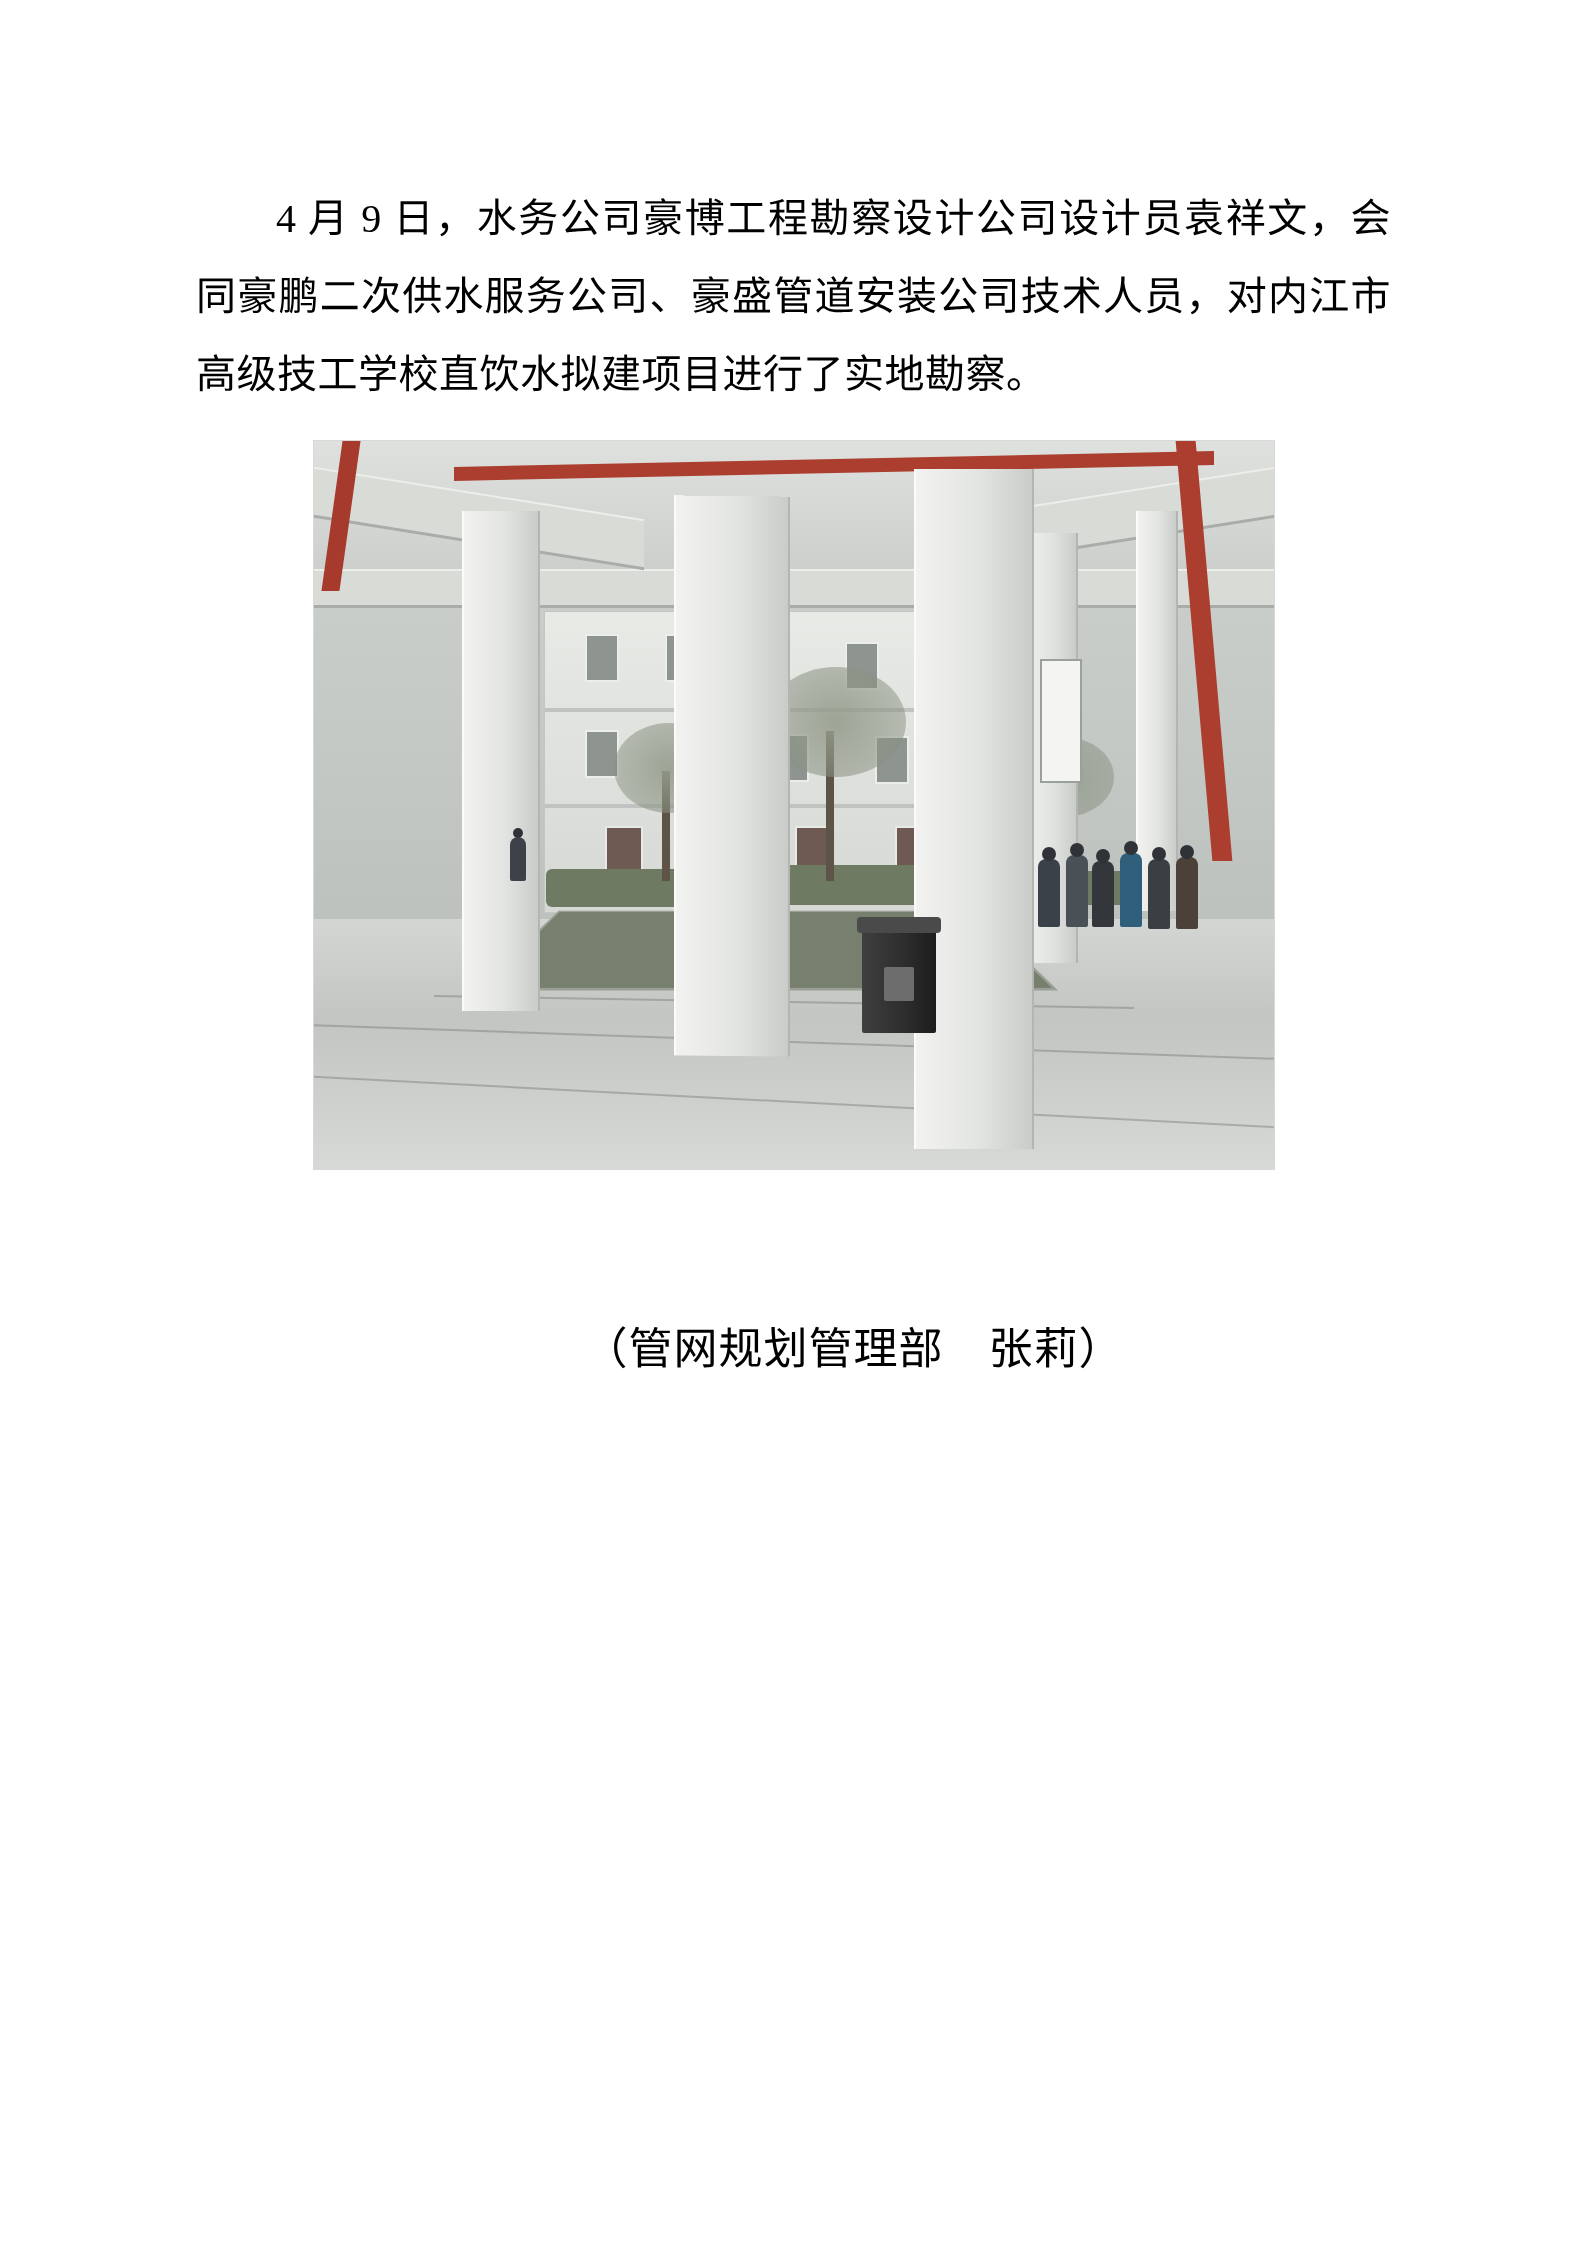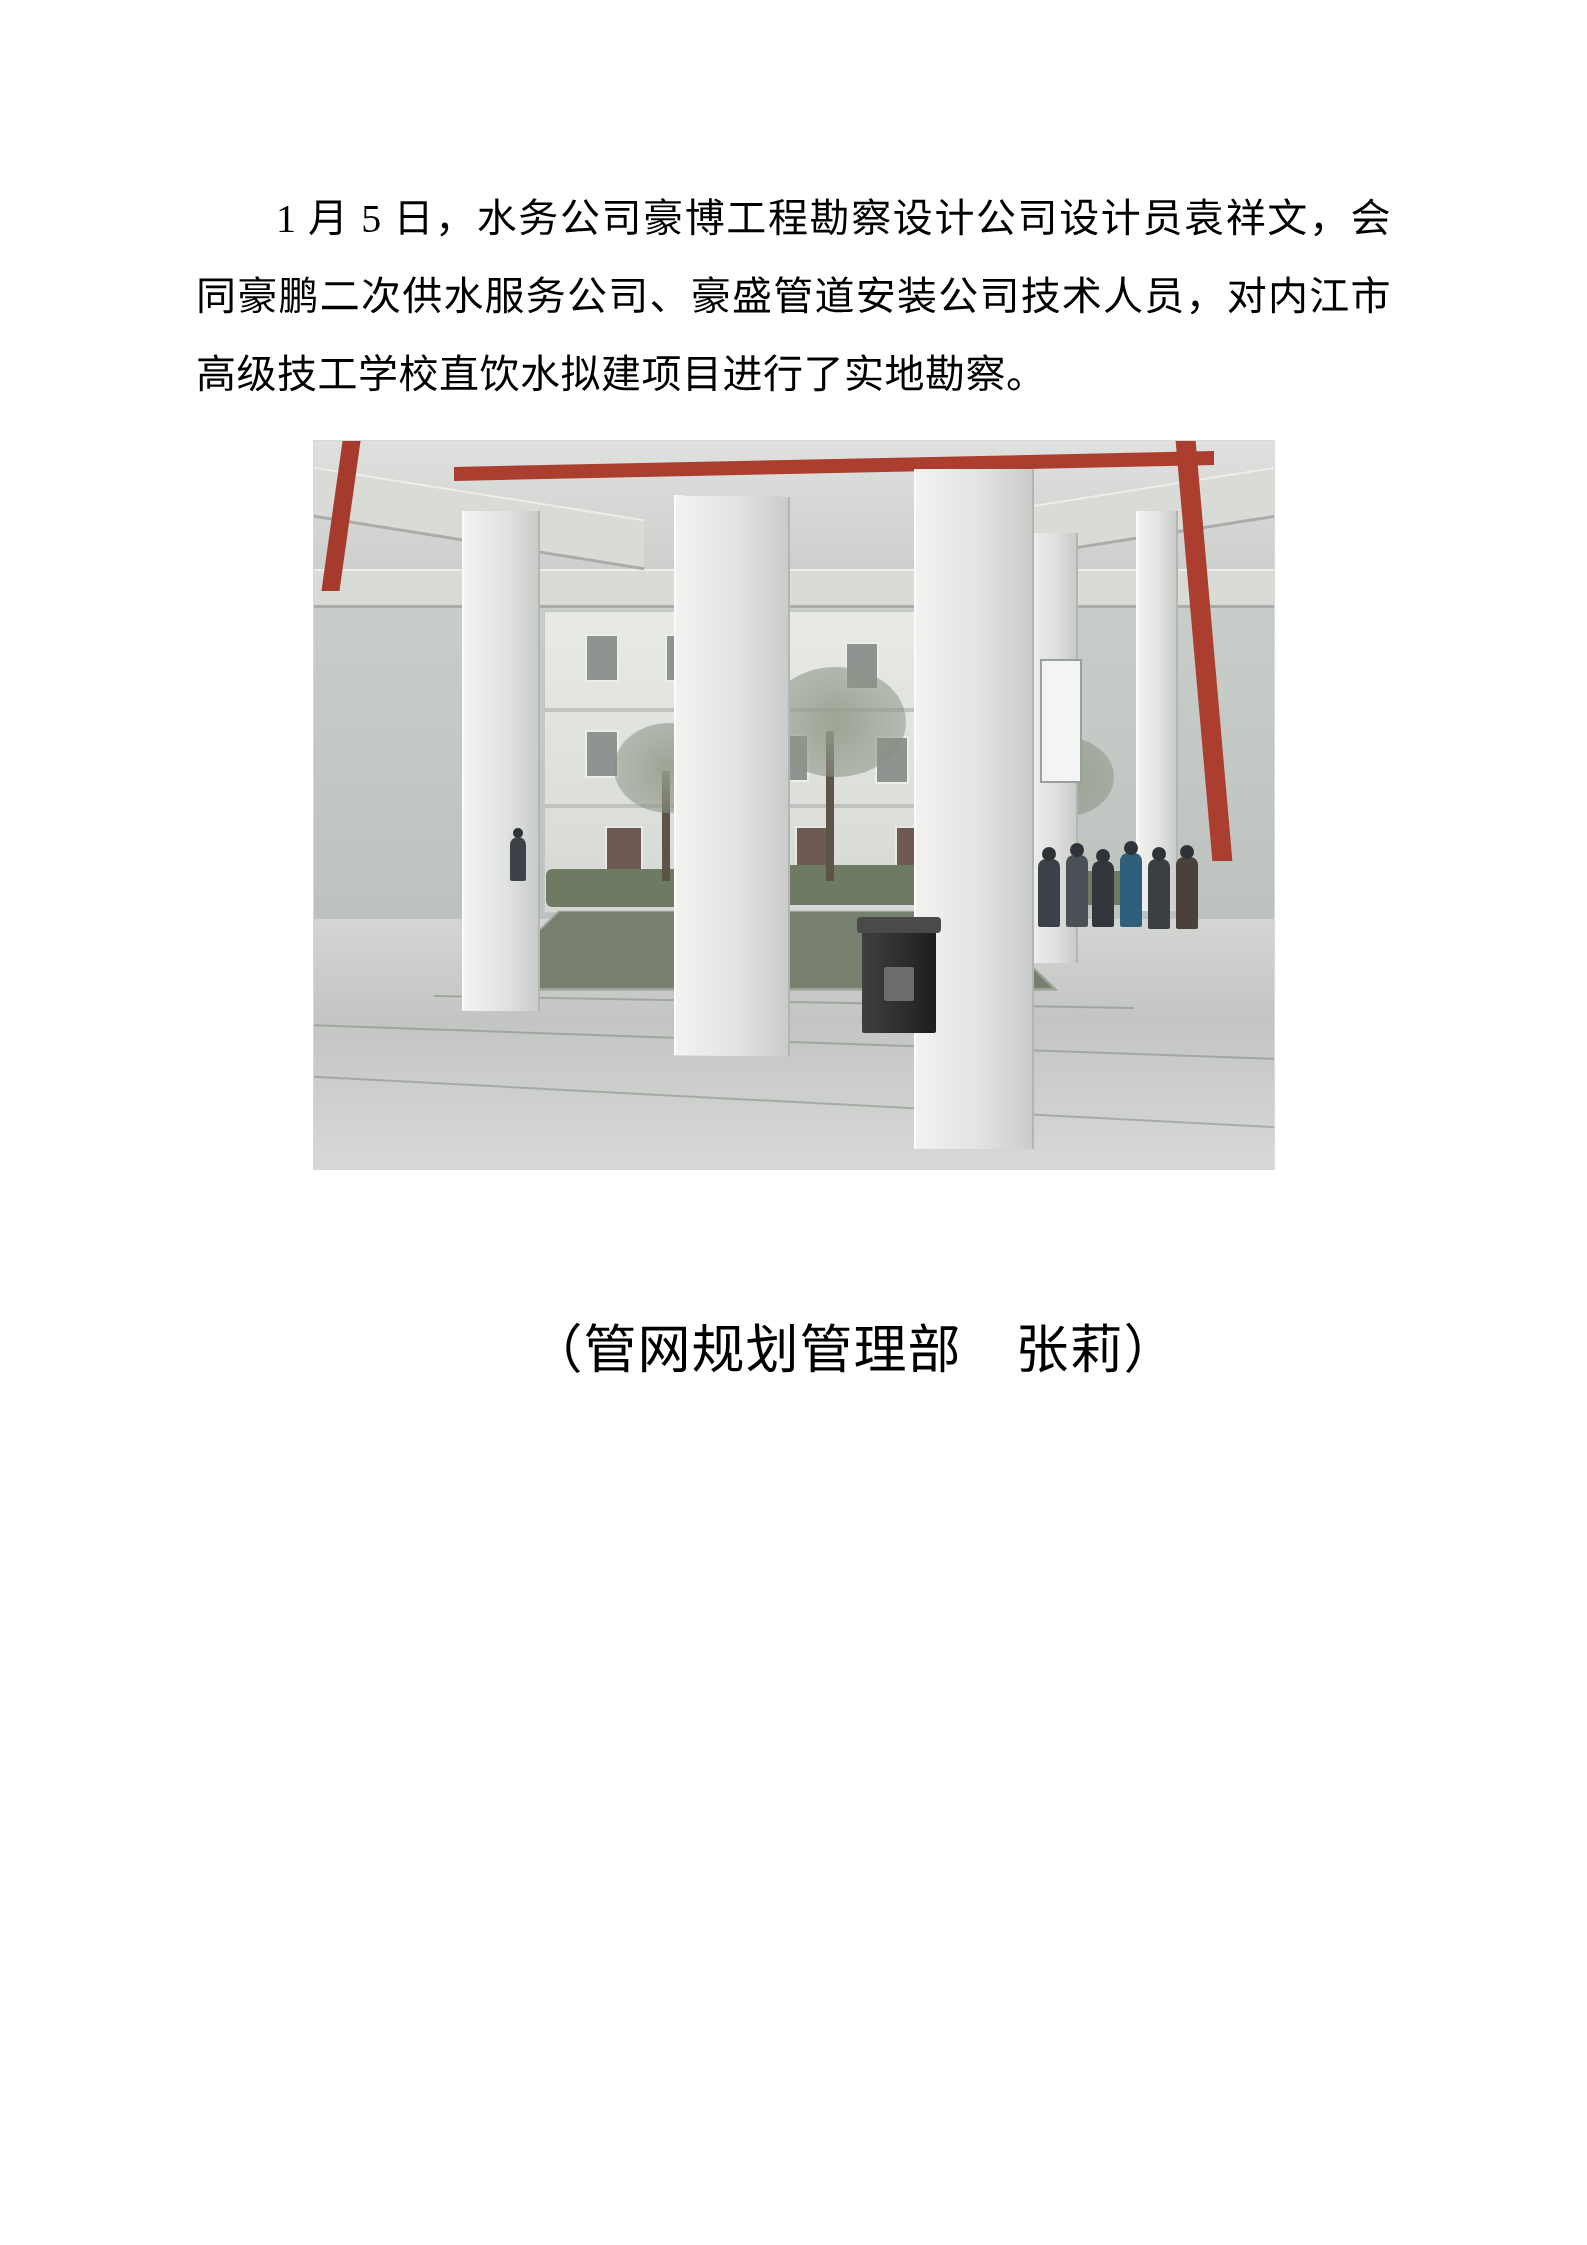--- a/index.html
+++ b/index.html
@@ -150,34 +150,34 @@
   }
   .ph-person .head {
     position: absolute; left: 4px; top: -12px; width: 14px; height: 14px;
     background: #2f3338; border-radius: 50%;
   }
   .ph-tile-line {
     position: absolute; height: 2px; background: rgba(120,125,120,0.45);
   }
   .caption {
     margin-top: 148px;
-    font-size: 53px;
+    font-size: 44px;
     line-height: 64px;
     text-align: center;
     padding-left: 120px;
     letter-spacing: 1px;
   }
 </style>
 </head>
 <body>
 
 <div class="page">
   <div class="doc-body">
 
-    <p class="para">1 月 5 日，水务公司豪博工程勘察设计公司设计员袁祥文，会同豪鹏二次供水服务公司、豪盛管道安装公司技术人员，对内江市高级技工学校直饮水拟建项目进行了实地勘察。</p>
+    <p class="para">4 月 9 日，水务公司豪博工程勘察设计公司设计员袁祥文，会同豪鹏二次供水服务公司、豪盛管道安装公司技术人员，对内江市高级技工学校直饮水拟建项目进行了实地勘察。</p>
 
     <div class="figure">
       <div class="photo">
         <div class="ph-sky"></div>
 
         <div class="ph-building">
           <div class="ph-floor" style="top:96px;"></div>
           <div class="ph-floor" style="top:192px;"></div>
           <div class="ph-win" style="left:40px; top:22px;"></div>
           <div class="ph-win" style="left:120px; top:22px;"></div>

